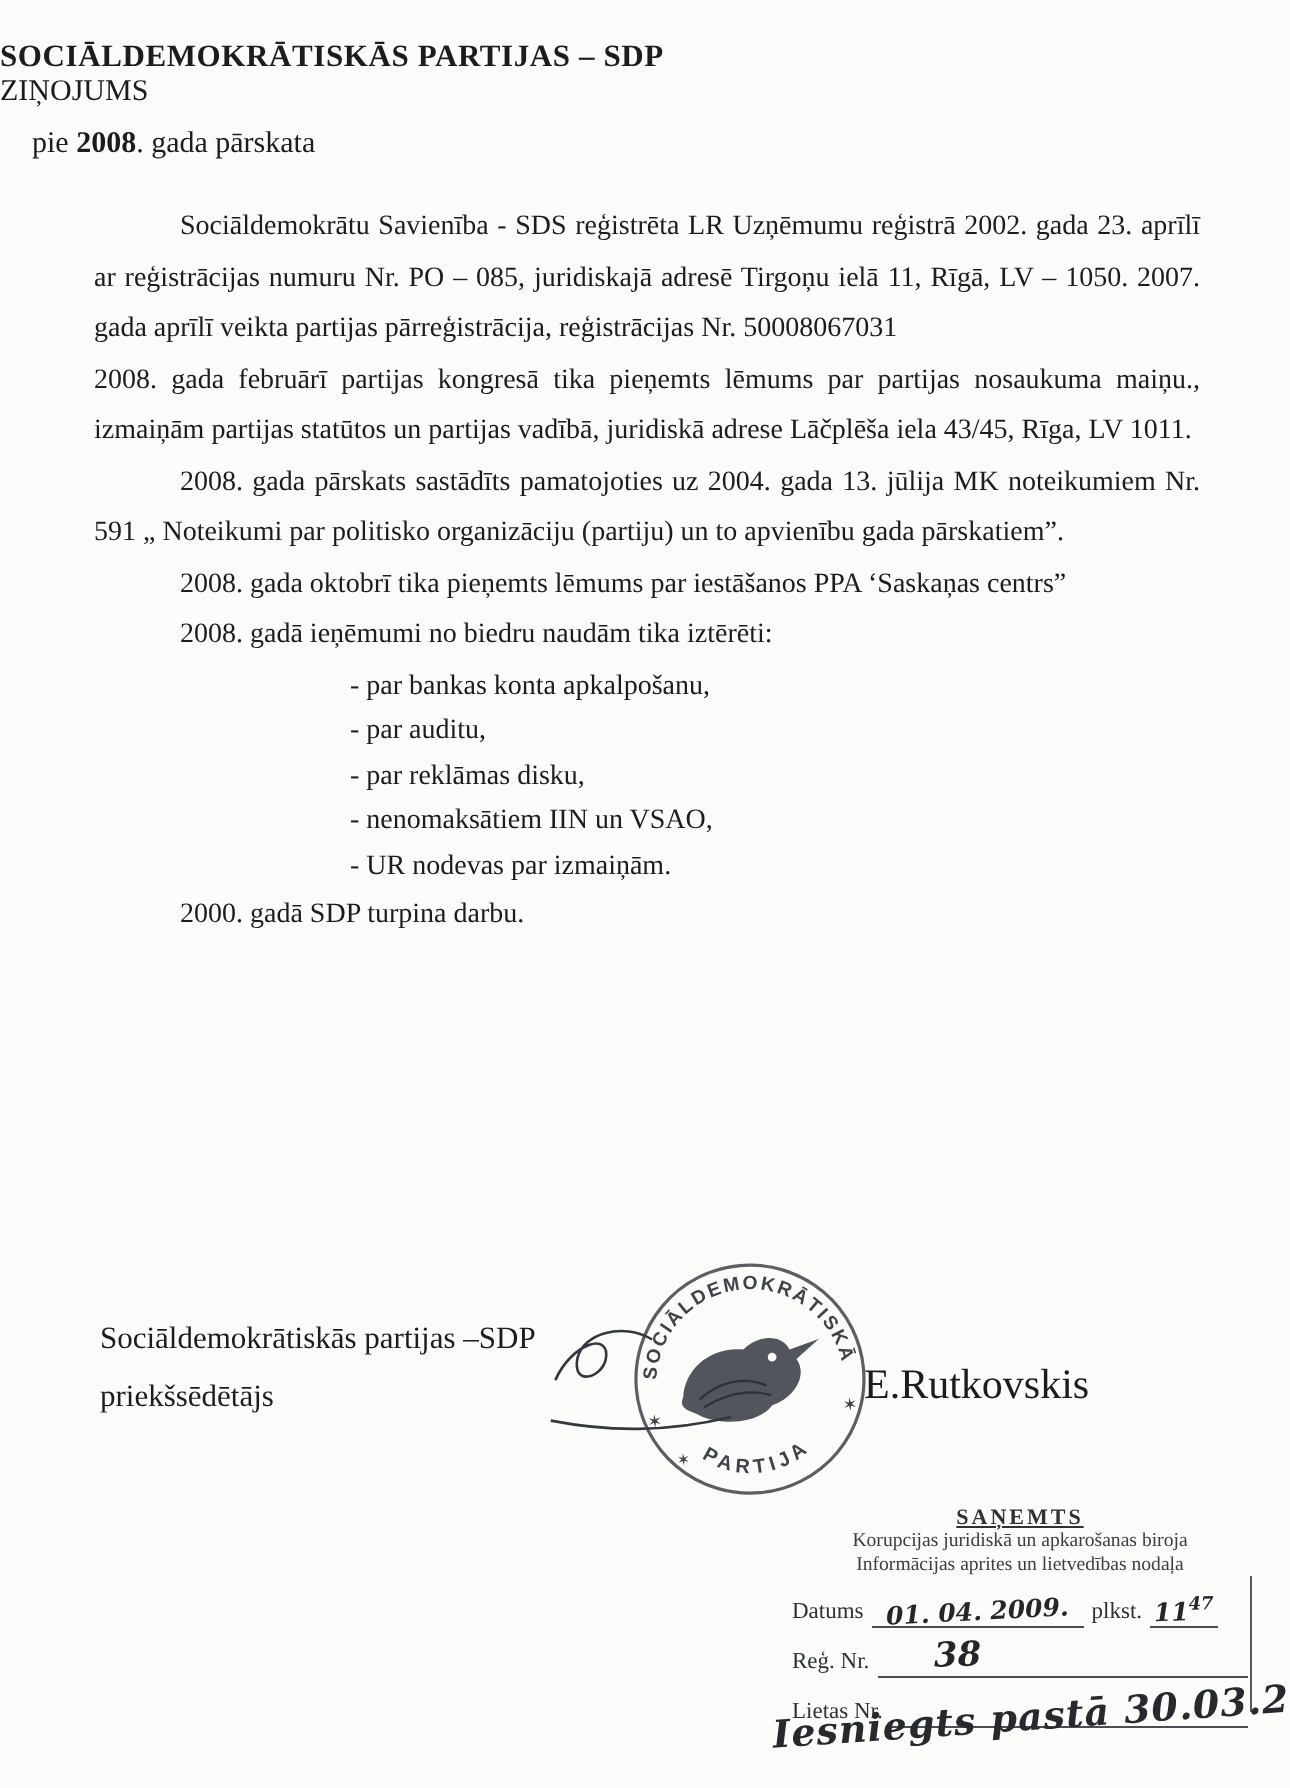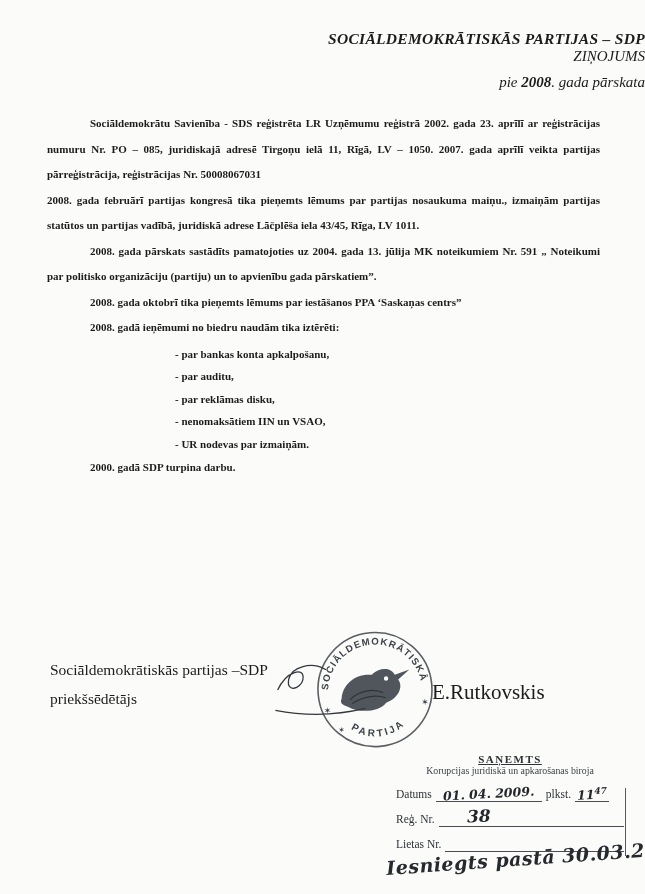--- a/index.html
+++ b/index.html
@@ -7,28 +7,28 @@
     width:645px;height:894px;
     background:#fbfbf9;
     font-family:"Liberation Serif",serif;
     color:#1c1c1c;
     position:relative;
     overflow:hidden;
   }
   .page{position:absolute;inset:0;}
 
   
-  .titleblock{text-align:right;padding-top:30px;font-style:italic;}
+  .titleblock{text-align:left;padding-top:20px;}
   .doc-title{font-weight:bold;font-size:15.5px;letter-spacing:.3px;}
   .doc-subtitle{font-size:15px;}
   .doc-yearline{font-size:15px;margin-top:9px;margin-left:16px;}
   .doc-yearline b{font-weight:bold;}
 
   
-  .bodytext{padding:20px 45px 0 47px;font-size:11px;line-height:25.5px;text-align:justify;font-weight:bold;}
+  .bodytext{padding:20px 45px 0 47px;font-size:14px;line-height:25.5px;text-align:justify;}
   .bodytext p{margin:0;}
   .bodytext p.indent{text-indent:43px;}
 
   .expenses{margin-top:2px;padding-left:128px;line-height:22.5px;}
   .expenses div{margin-top:0;}
   .closing{margin-top:28px;text-indent:43px;}
 
   
   .sig-org{position:absolute;left:50px;top:655px;font-size:15.5px;line-height:29px;}
   .sig-name{position:absolute;left:432px;top:680px;font-size:21px;}
@@ -115,20 +115,21 @@
     <circle cx="115" cy="66" r="2.2" fill="#fbfbf9"></circle>
     <path d="M 77 84 C 87 76 101 74 111 80 M 79 88 C 91 82 103 81 113 85" fill="none" stroke="#2f3338" stroke-width="1.1"></path>
     <path d="M 6 68 C 16 50 36 46 32 60 C 29 69 14 72 18 58 C 22 46 42 42 56 52 M 2 88 C 30 96 58 99 92 94" fill="none" stroke="#33383f" stroke-width="1.3"></path>
   </svg>
 
   <div class="sig-name">E.Rutkovskis</div>
 
   <div class="received">
     <div class="r-title">SAŅEMTS</div>
     <div class="r-line">Korupcijas juridiskā un apkarošanas biroja</div>
+    <div class="r-line">Informācijas aprites un lietvedības nodaļa</div>
 
     <div class="r-row">
       <span class="r-label">Datums</span>
       <span class="r-fill r-fill-date"><span class="hand hand-date">01. 04. 2009.</span></span>
       <span class="r-label" style="padding-left:4px;">plkst.</span>
       <span class="r-fill r-fill-time"><span class="hand hand-time"><span>11</span><sup>47</sup></span></span>
     </div>
 
     <div class="r-row">
       <span class="r-label">Reģ. Nr.</span>

